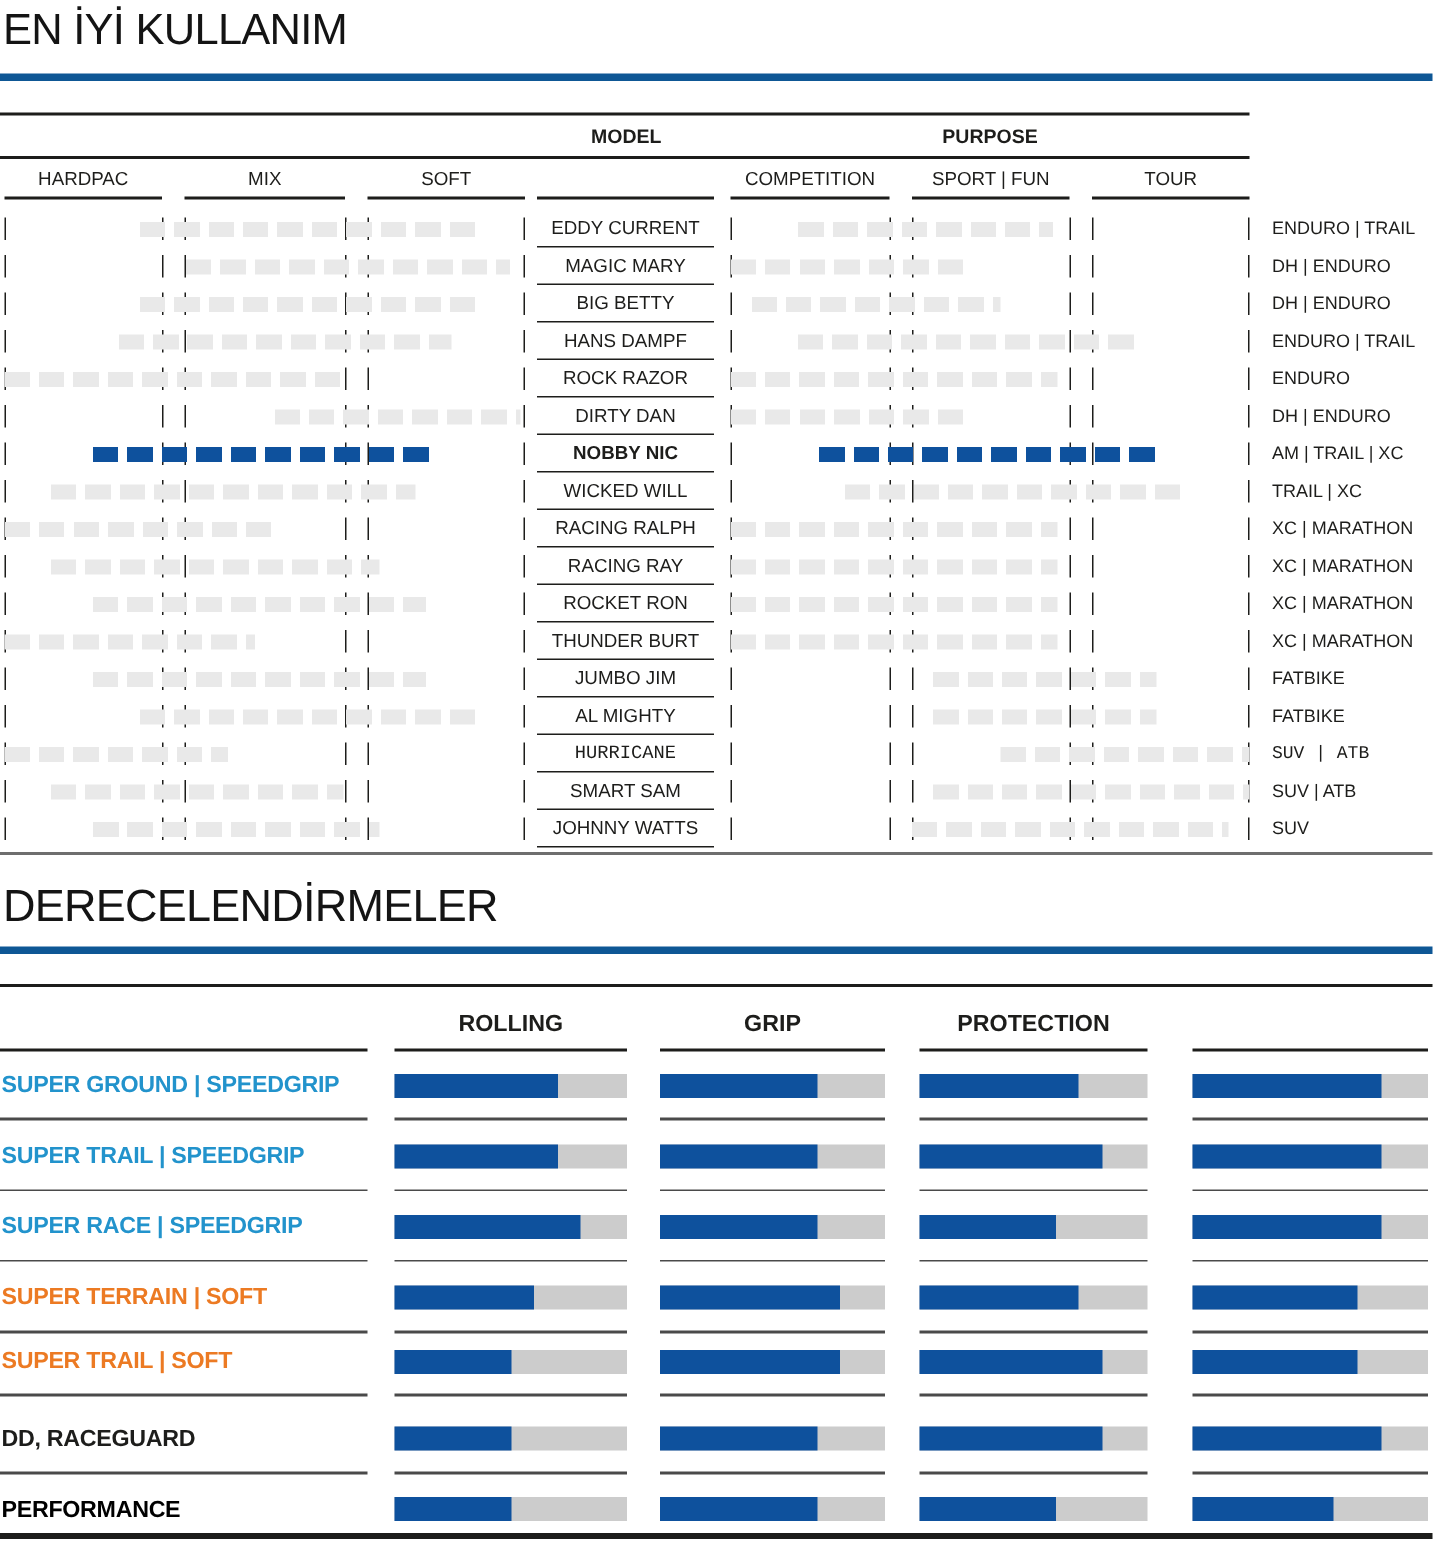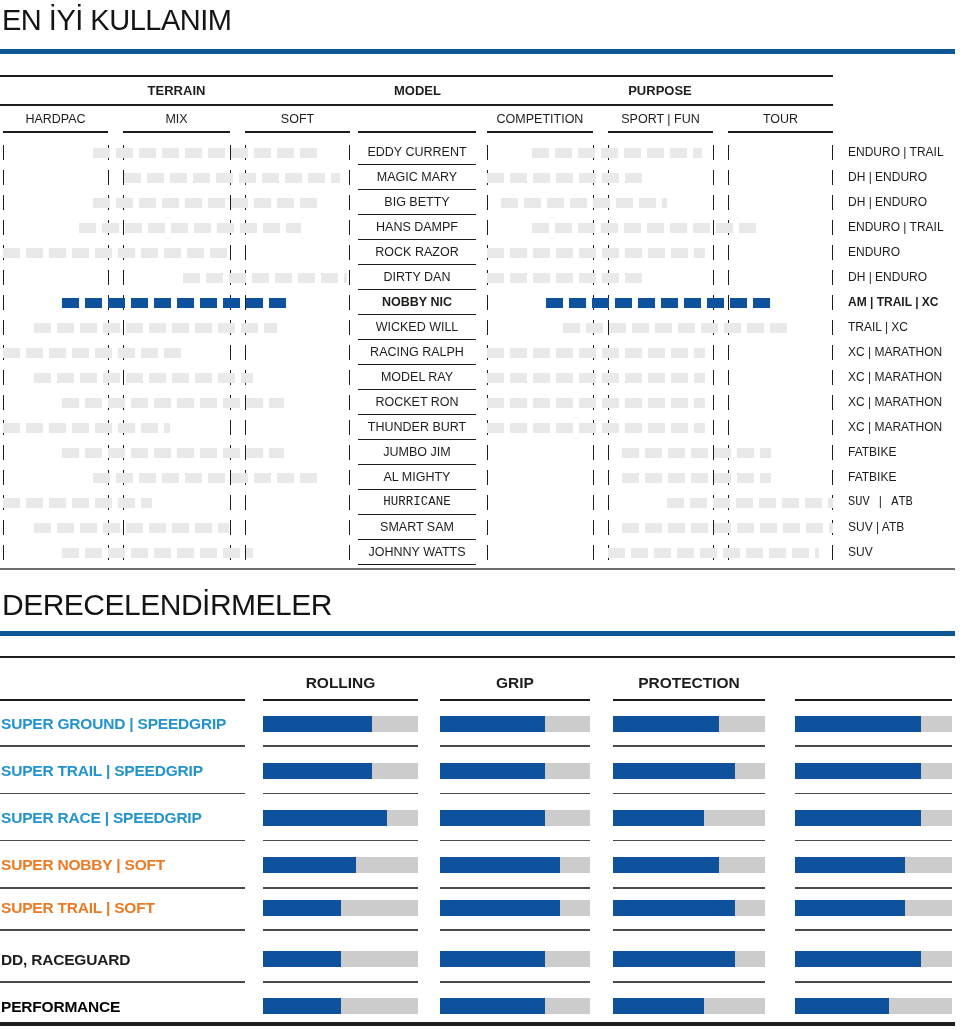--- a/index.html
+++ b/index.html
@@ -36,21 +36,20 @@
 </style>
 </head>
 <body>
 
 <div class="page">
 
   <div class="abs big-title">EN İYİ KULLANIM</div>
   <div class="abs blue-rule" style="top:49px"></div>
 
   <div class="abs blk rule2" style="left:0;top:75px;width:833px"></div>
-  <div class="abs grp" style="left:3px;width:347px">TERRAIN</div>
   <div class="abs grp" style="left:357px;width:121px">MODEL</div>
   <div class="abs grp" style="left:487px;width:346px">PURPOSE</div>
   <div class="abs blk rule2" style="left:0;top:104px;width:833px"></div>
 
   <div class="abs sub" style="left:3px;width:105px">HARDPAC</div>
   <div class="abs sub" style="left:123px;width:107px">MIX</div>
   <div class="abs sub" style="left:245px;width:105px">SOFT</div>
   <div class="abs sub" style="left:487px;width:106px">COMPETITION</div>
   <div class="abs sub" style="left:608px;width:105px">SPORT | FUN</div>
   <div class="abs sub" style="left:728px;width:105px">TOUR</div>
@@ -216,21 +215,21 @@
         <div class="mline"></div>
         <div class="field" style="left: 487px; width: 346px;">
           <div class="tick" style="left: 0px;"></div>
           <div class="tick" style="left: 106px;"></div>
           <div class="tick" style="left: 121px;"></div>
           <div class="tick" style="left: 226px;"></div>
           <div class="tick" style="left: 241px;"></div>
           <div class="tick" style="left: 345px;"></div>
           <div class="rbar" style="left: 58.82px; width: 224.9px; background: repeating-linear-gradient(90deg, rgb(14, 81, 157) 0px, rgb(14, 81, 157) 17px, transparent 17px, transparent 23px);"></div>
         </div>
-        <div class="ulabel" style="font-weight: 700;">AM | TRAIL | XC</div>
+        <div class="ulabel" style="font-weight: 400;">AM | TRAIL | XC</div>
       </div>
       <div class="usage-row" style="top: 315px;">
         <div class="field" style="left: 3px; width: 347px;">
           <div class="tick" style="left: 0px;"></div>
           <div class="tick" style="left: 105px;"></div>
           <div class="tick" style="left: 120px;"></div>
           <div class="tick" style="left: 227px;"></div>
           <div class="tick" style="left: 242px;"></div>
           <div class="tick" style="left: 346px;"></div>
           <div class="rbar" style="left: 31.23px; width: 242.9px; background: repeating-linear-gradient(90deg, rgb(233, 233, 233) 0px, rgb(233, 233, 233) 17px, transparent 17px, transparent 23px);"></div>
@@ -274,21 +273,21 @@
       <div class="usage-row" style="top: 365px;">
         <div class="field" style="left: 3px; width: 347px;">
           <div class="tick" style="left: 0px;"></div>
           <div class="tick" style="left: 105px;"></div>
           <div class="tick" style="left: 120px;"></div>
           <div class="tick" style="left: 227px;"></div>
           <div class="tick" style="left: 242px;"></div>
           <div class="tick" style="left: 346px;"></div>
           <div class="rbar" style="left: 31.23px; width: 218.61px; background: repeating-linear-gradient(90deg, rgb(233, 233, 233) 0px, rgb(233, 233, 233) 17px, transparent 17px, transparent 23px);"></div>
         </div>
-        <div class="mlabel">MODEL RAY</div>
+        <div class="mlabel">RACING RAY</div>
         <div class="mline"></div>
         <div class="field" style="left: 487px; width: 346px;">
           <div class="tick" style="left: 0px;"></div>
           <div class="tick" style="left: 106px;"></div>
           <div class="tick" style="left: 121px;"></div>
           <div class="tick" style="left: 226px;"></div>
           <div class="tick" style="left: 241px;"></div>
           <div class="tick" style="left: 345px;"></div>
           <div class="rbar" style="left: 0px; width: 217.98px; background: repeating-linear-gradient(90deg, rgb(233, 233, 233) 0px, rgb(233, 233, 233) 17px, transparent 17px, transparent 23px);"></div>
         </div>
@@ -527,21 +526,21 @@
         <div class="track" style="left: 795px; width: 157px;">
           <div class="fill" style="width: 80%; background: rgb(14, 81, 157);"></div>
         </div>
         <div class="rsep" style="left: 0px; width: 245px; top: 45.44px;"></div>
         <div class="rsep" style="left: 263px; width: 155px; top: 45.44px;"></div>
         <div class="rsep" style="left: 440px; width: 150px; top: 45.44px;"></div>
         <div class="rsep" style="left: 613px; width: 152px; top: 45.44px;"></div>
         <div class="rsep" style="left: 795px; width: 157px; top: 45.44px;"></div>
       </div>
       <div class="rating-row" style="top: 841.42px;">
-        <div class="rlabel" style="color: rgb(236, 122, 35);">SUPER NOBBY | SOFT</div>
+        <div class="rlabel" style="color: rgb(236, 122, 35);">SUPER TERRAIN | SOFT</div>
         <div class="track" style="left: 263px; width: 155px;">
           <div class="fill" style="width: 60%; background: rgb(14, 81, 157);"></div>
         </div>
         <div class="track" style="left: 440px; width: 150px;">
           <div class="fill" style="width: 80%; background: rgb(14, 81, 157);"></div>
         </div>
         <div class="track" style="left: 613px; width: 152px;">
           <div class="fill" style="width: 70%; background: rgb(14, 81, 157);"></div>
         </div>
         <div class="track" style="left: 795px; width: 157px;">

